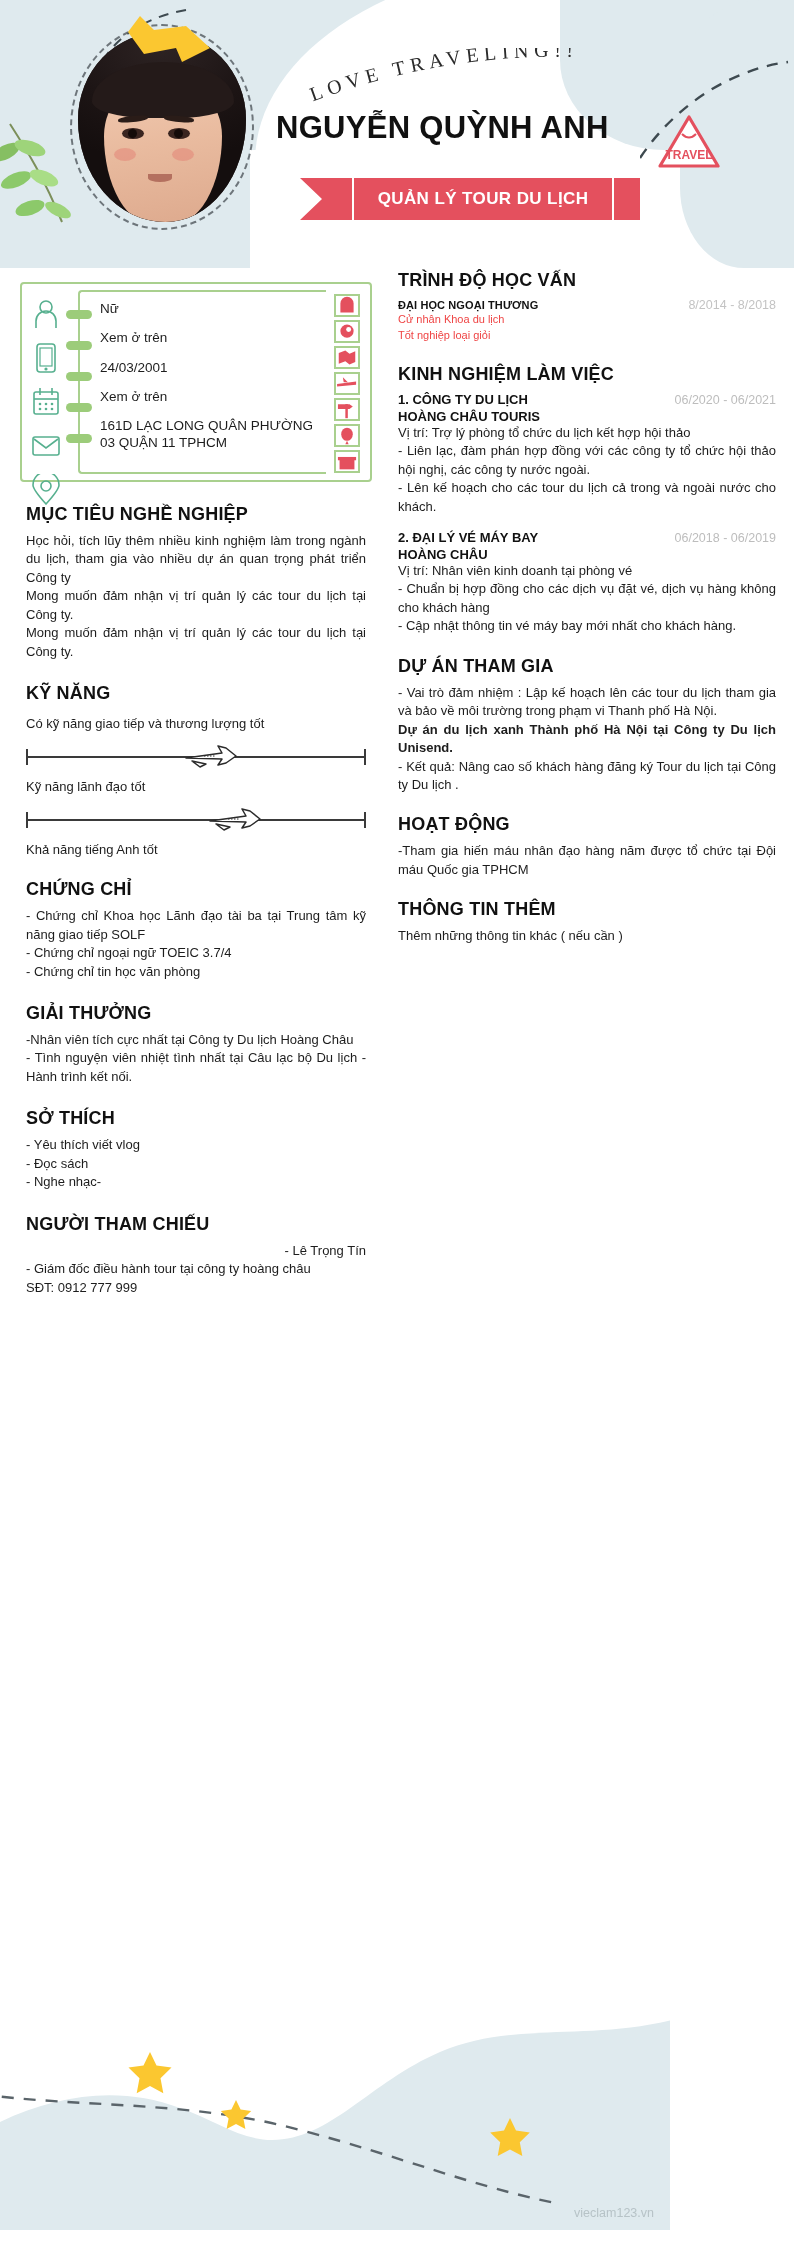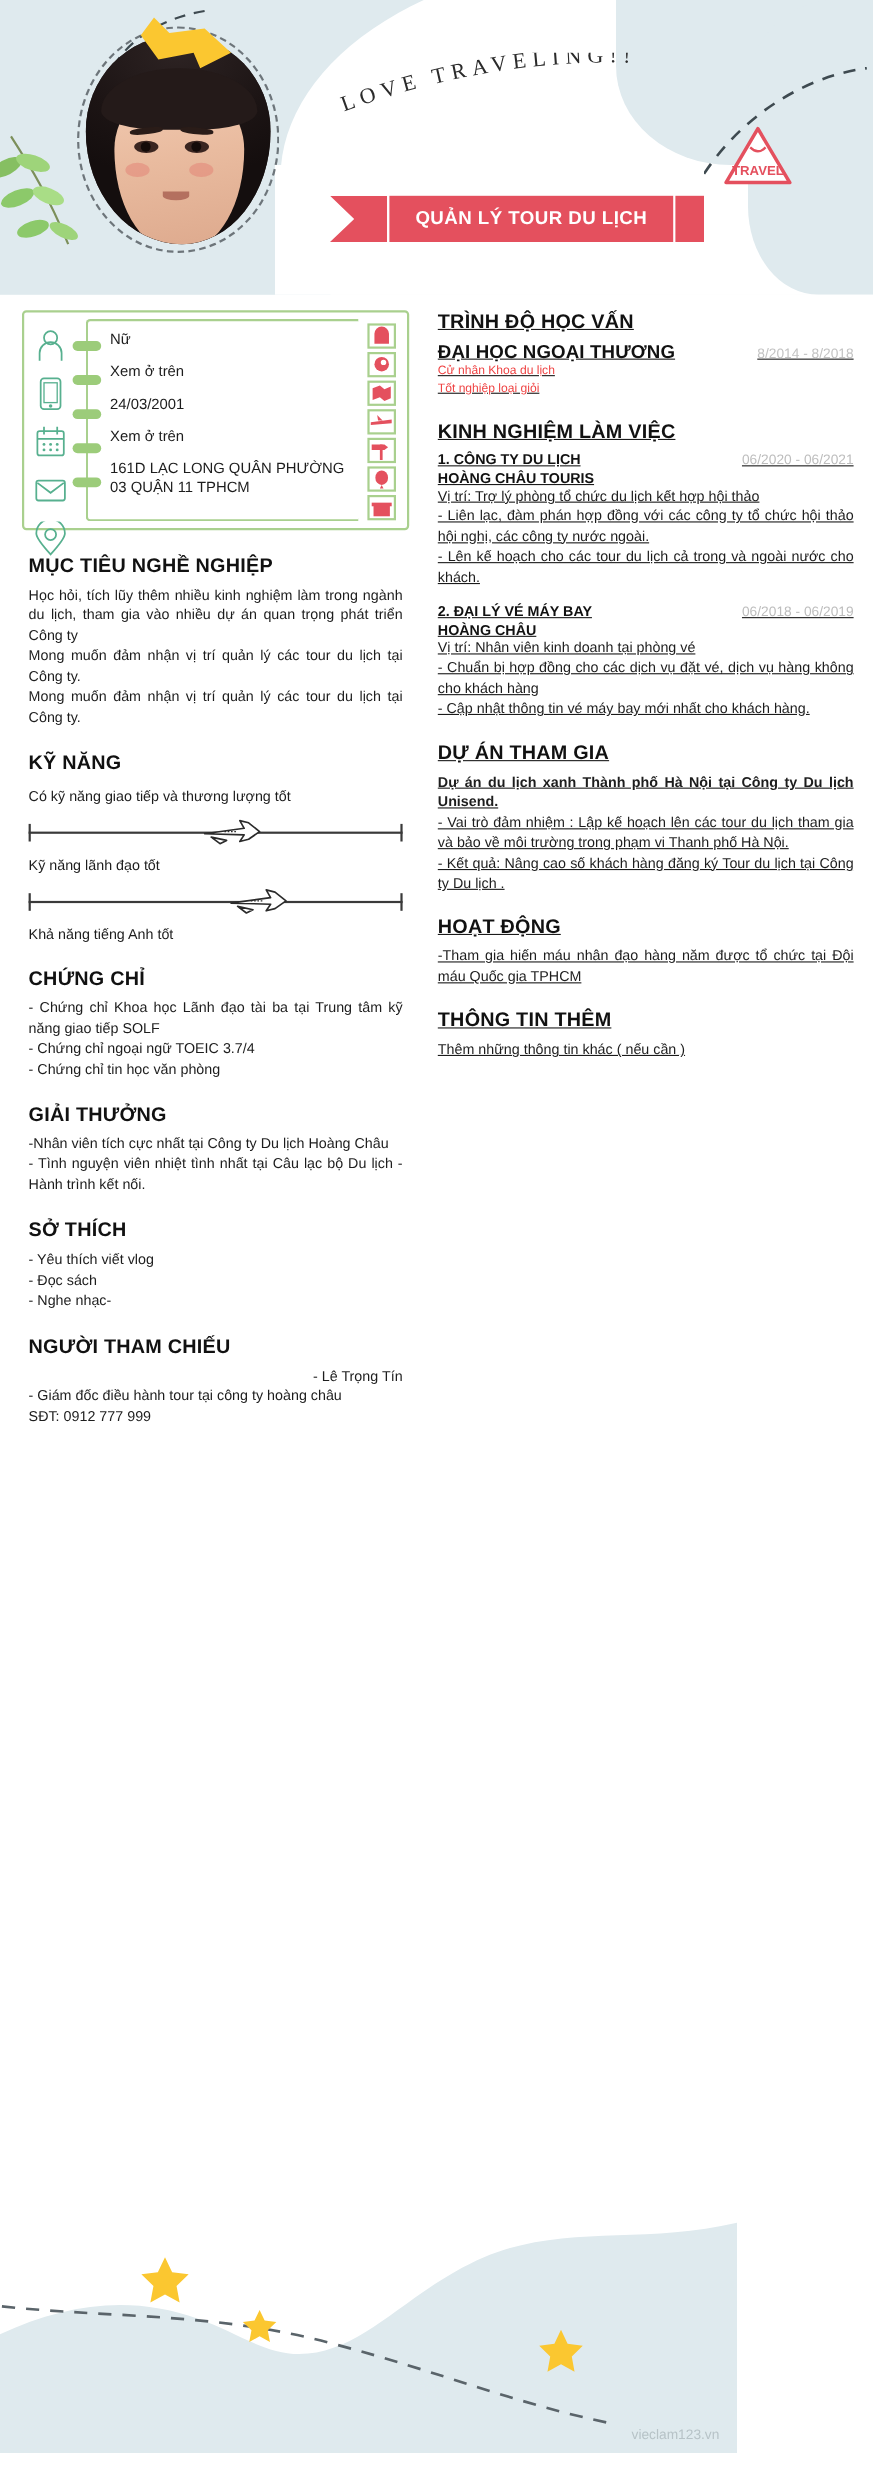--- a/index.html
+++ b/index.html
@@ -117,21 +117,21 @@
     background:#e4505e;
   }
   .hdr-dash-curve{position:absolute;left:640px;top:58px;}
   .hdr-dash-curve2{position:absolute;left:76px;top:2px;}
 
   
   .left-col{
     position:absolute; left:20px; top:282px; width:352px;
   }
   .right-col{
-    position:absolute; left:398px; top:282px; width:378px;text-decoration:underline;
+    position:absolute; left:398px; top:270px; width:378px;
   }
 
   
   .contact-card{
     position:relative; width:352px; height:200px;
     border:2px solid #a9d08e; border-radius:4px;
     background:#fff;
   }
   .contact-inner{
     position:absolute; left:56px; top:6px; right:44px; bottom:6px;
@@ -191,21 +191,21 @@
   .exp-head{
     display:flex; justify-content:flex-end; align-items:baseline; gap:12px;
   }
   .exp-title{
     font-size:13px; font-weight:700; color:#111; line-height:1.3;
     flex:1 1 auto; text-align:justify; text-justify:inter-word;
   }
   .exp-date{ font-size:12.5px; color:#bdbdbd; white-space:nowrap; flex:0 0 auto;}
   .exp-sub{ font-size:13px; font-weight:700; color:#111; margin-top:0px;}
   .edu-head{ display:flex; justify-content:space-between; align-items:baseline; }
-  .edu-name{ font-size:17px; font-weight:700; color:#111; letter-spacing:.1px;}
+  .edu-name{ font-size:11px; font-weight:700; color:#111; letter-spacing:.1px;}
   .edu-date{ font-size:12.5px; color:#c3c3c3; }
   .edu-line{ font-size:11px; color:#ef4444; line-height:1.45; }
   .proj-lead{ font-size:13px; font-weight:700; line-height:1.45; margin-bottom:0;}
 
   
   .footer{
     position:absolute; left:0; bottom:16px; width:670px; height:240px;
     overflow:hidden;
   }
   .watermark{
@@ -260,20 +260,21 @@
 
   <svg class="love-traveling" viewBox="0 0 360 60">
     <defs>
         <path id="arcpath" d="M6,56 Q 180,-10 354,16" fill="none"></path>
       </defs>
     <text font-family="Liberation Serif, serif" font-size="20" letter-spacing="5.5" fill="#2b2b2b">
       <textPath href="#arcpath" startOffset="2%">LOVE TRAVELING!!</textPath>
     </text>
   </svg>
 
+  <div class="name-title">NGUYỄN QUỲNH ANH</div>
 
   <svg class="travel-badge" viewBox="0 0 62 56">
     <path d="M31 3 L60 52 L2 52 Z" fill="#fff" stroke="#e4505e" stroke-width="3.2" stroke-linejoin="round"></path>
     <path d="M24 20 q7 7 14 0" stroke="#e4505e" stroke-width="2" fill="none"></path>
     <text x="31" y="45" text-anchor="middle" font-family="Liberation Sans, sans-serif" font-size="12" font-weight="700" fill="#e4505e">TRAVEL</text>
   </svg>
 
   <div class="ribbon">
     <div class="ribbon-tail-l"></div>
     <div class="ribbon-main">
@@ -459,22 +460,22 @@
       <div class="exp-title">2. ĐẠI LÝ VÉ MÁY BAY</div>
       <div class="exp-date">06/2018 - 06/2019</div>
     </div>
     <div class="exp-sub">HOÀNG CHÂU</div>
     <p class="body" style="text-align:left">Vị trí: Nhân viên kinh doanh tại phòng vé</p>
     <p class="body">- Chuẩn bị hợp đồng cho các dịch vụ đặt vé, dịch vụ hàng không cho khách hàng</p>
     <p class="body">- Cập nhật thông tin vé máy bay mới nhất cho khách hàng.</p>
   </div>
 
   <h2 class="sec">DỰ ÁN THAM GIA</h2>
+  <p class="body">- Vai trò đảm nhiệm : Lập kế hoạch lên các tour du lịch tham gia và bảo về môi trường trong phạm vi Thanh phố Hà Nội.</p>
   <p class="body proj-lead">Dự án du lịch xanh Thành phố Hà Nội tại Công ty Du lịch Unisend.</p>
-  <p class="body">- Vai trò đảm nhiệm : Lập kế hoạch lên các tour du lịch tham gia và bảo về môi trường trong phạm vi Thanh phố Hà Nội.</p>
   <p class="body">- Kết quả: Nâng cao số khách hàng đăng ký Tour du lịch tại Công ty Du lịch .</p>
 
   <h2 class="sec">HOẠT ĐỘNG</h2>
   <p class="body">-Tham gia hiến máu nhân đạo hàng năm được tổ chức tại Đội máu Quốc gia TPHCM</p>
 
   <h2 class="sec">THÔNG TIN THÊM</h2>
   <p class="body" style="text-align:left">Thêm những thông tin khác ( nếu cần )</p>
 </div>
 
 <div class="footer">

